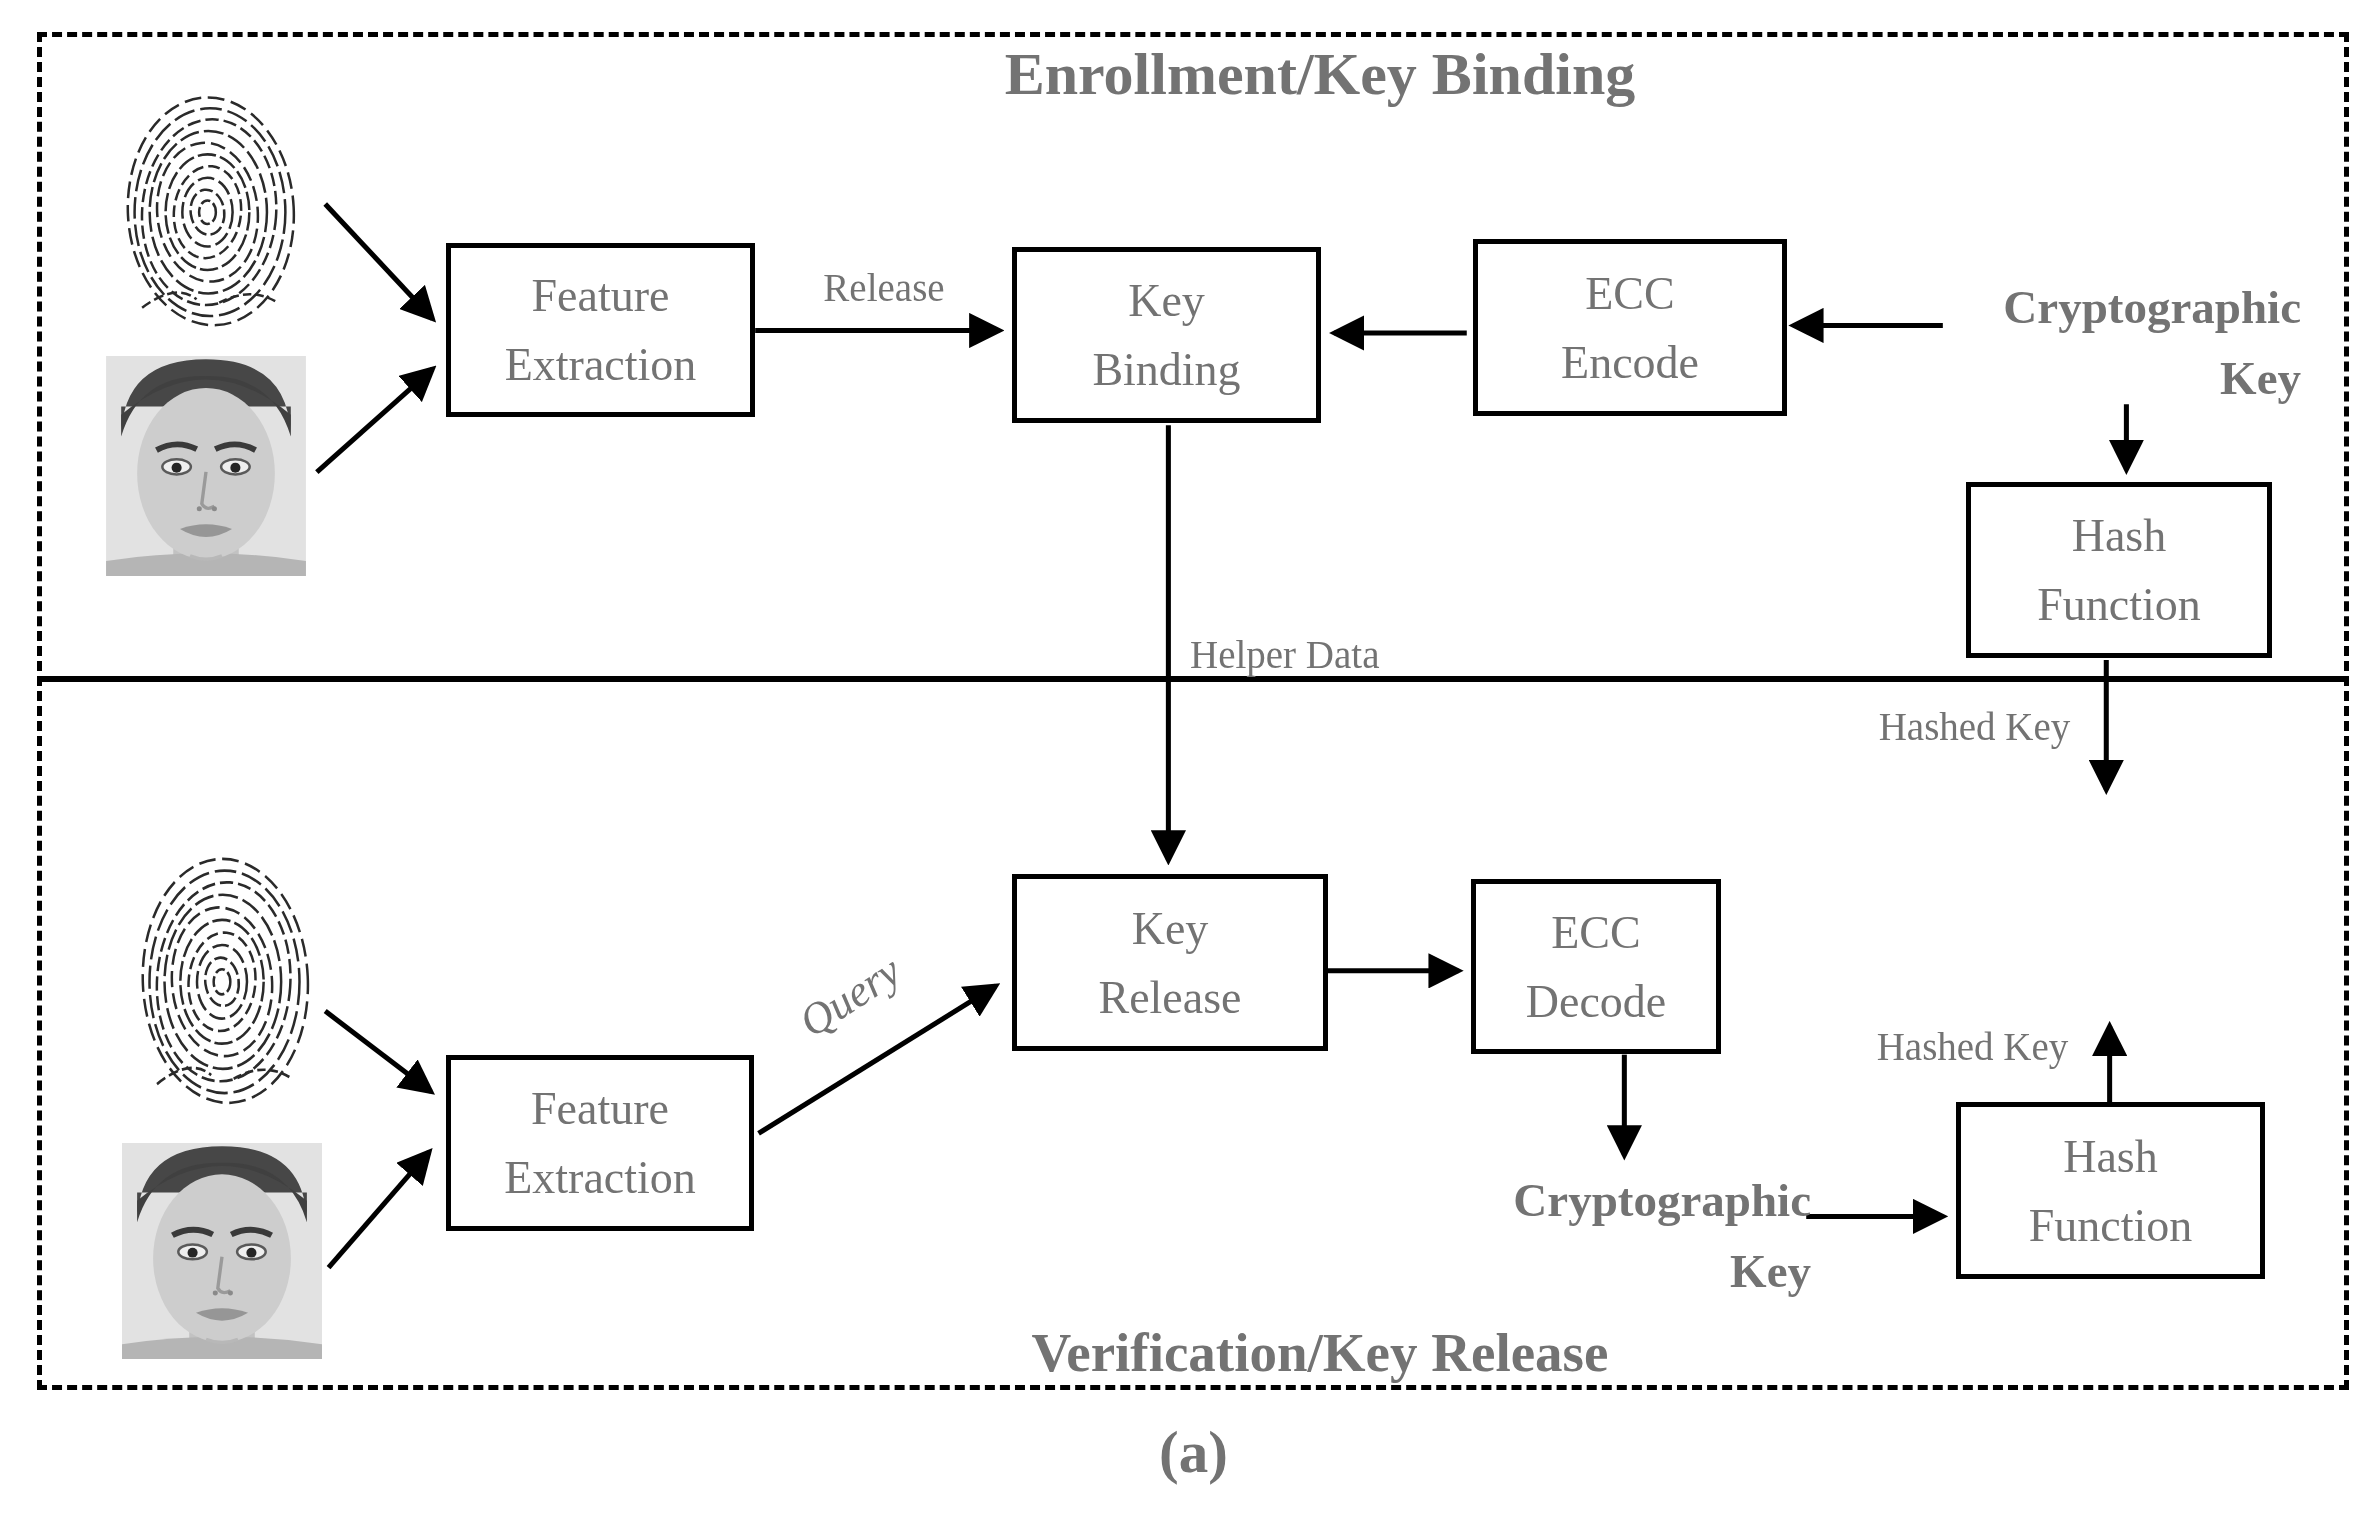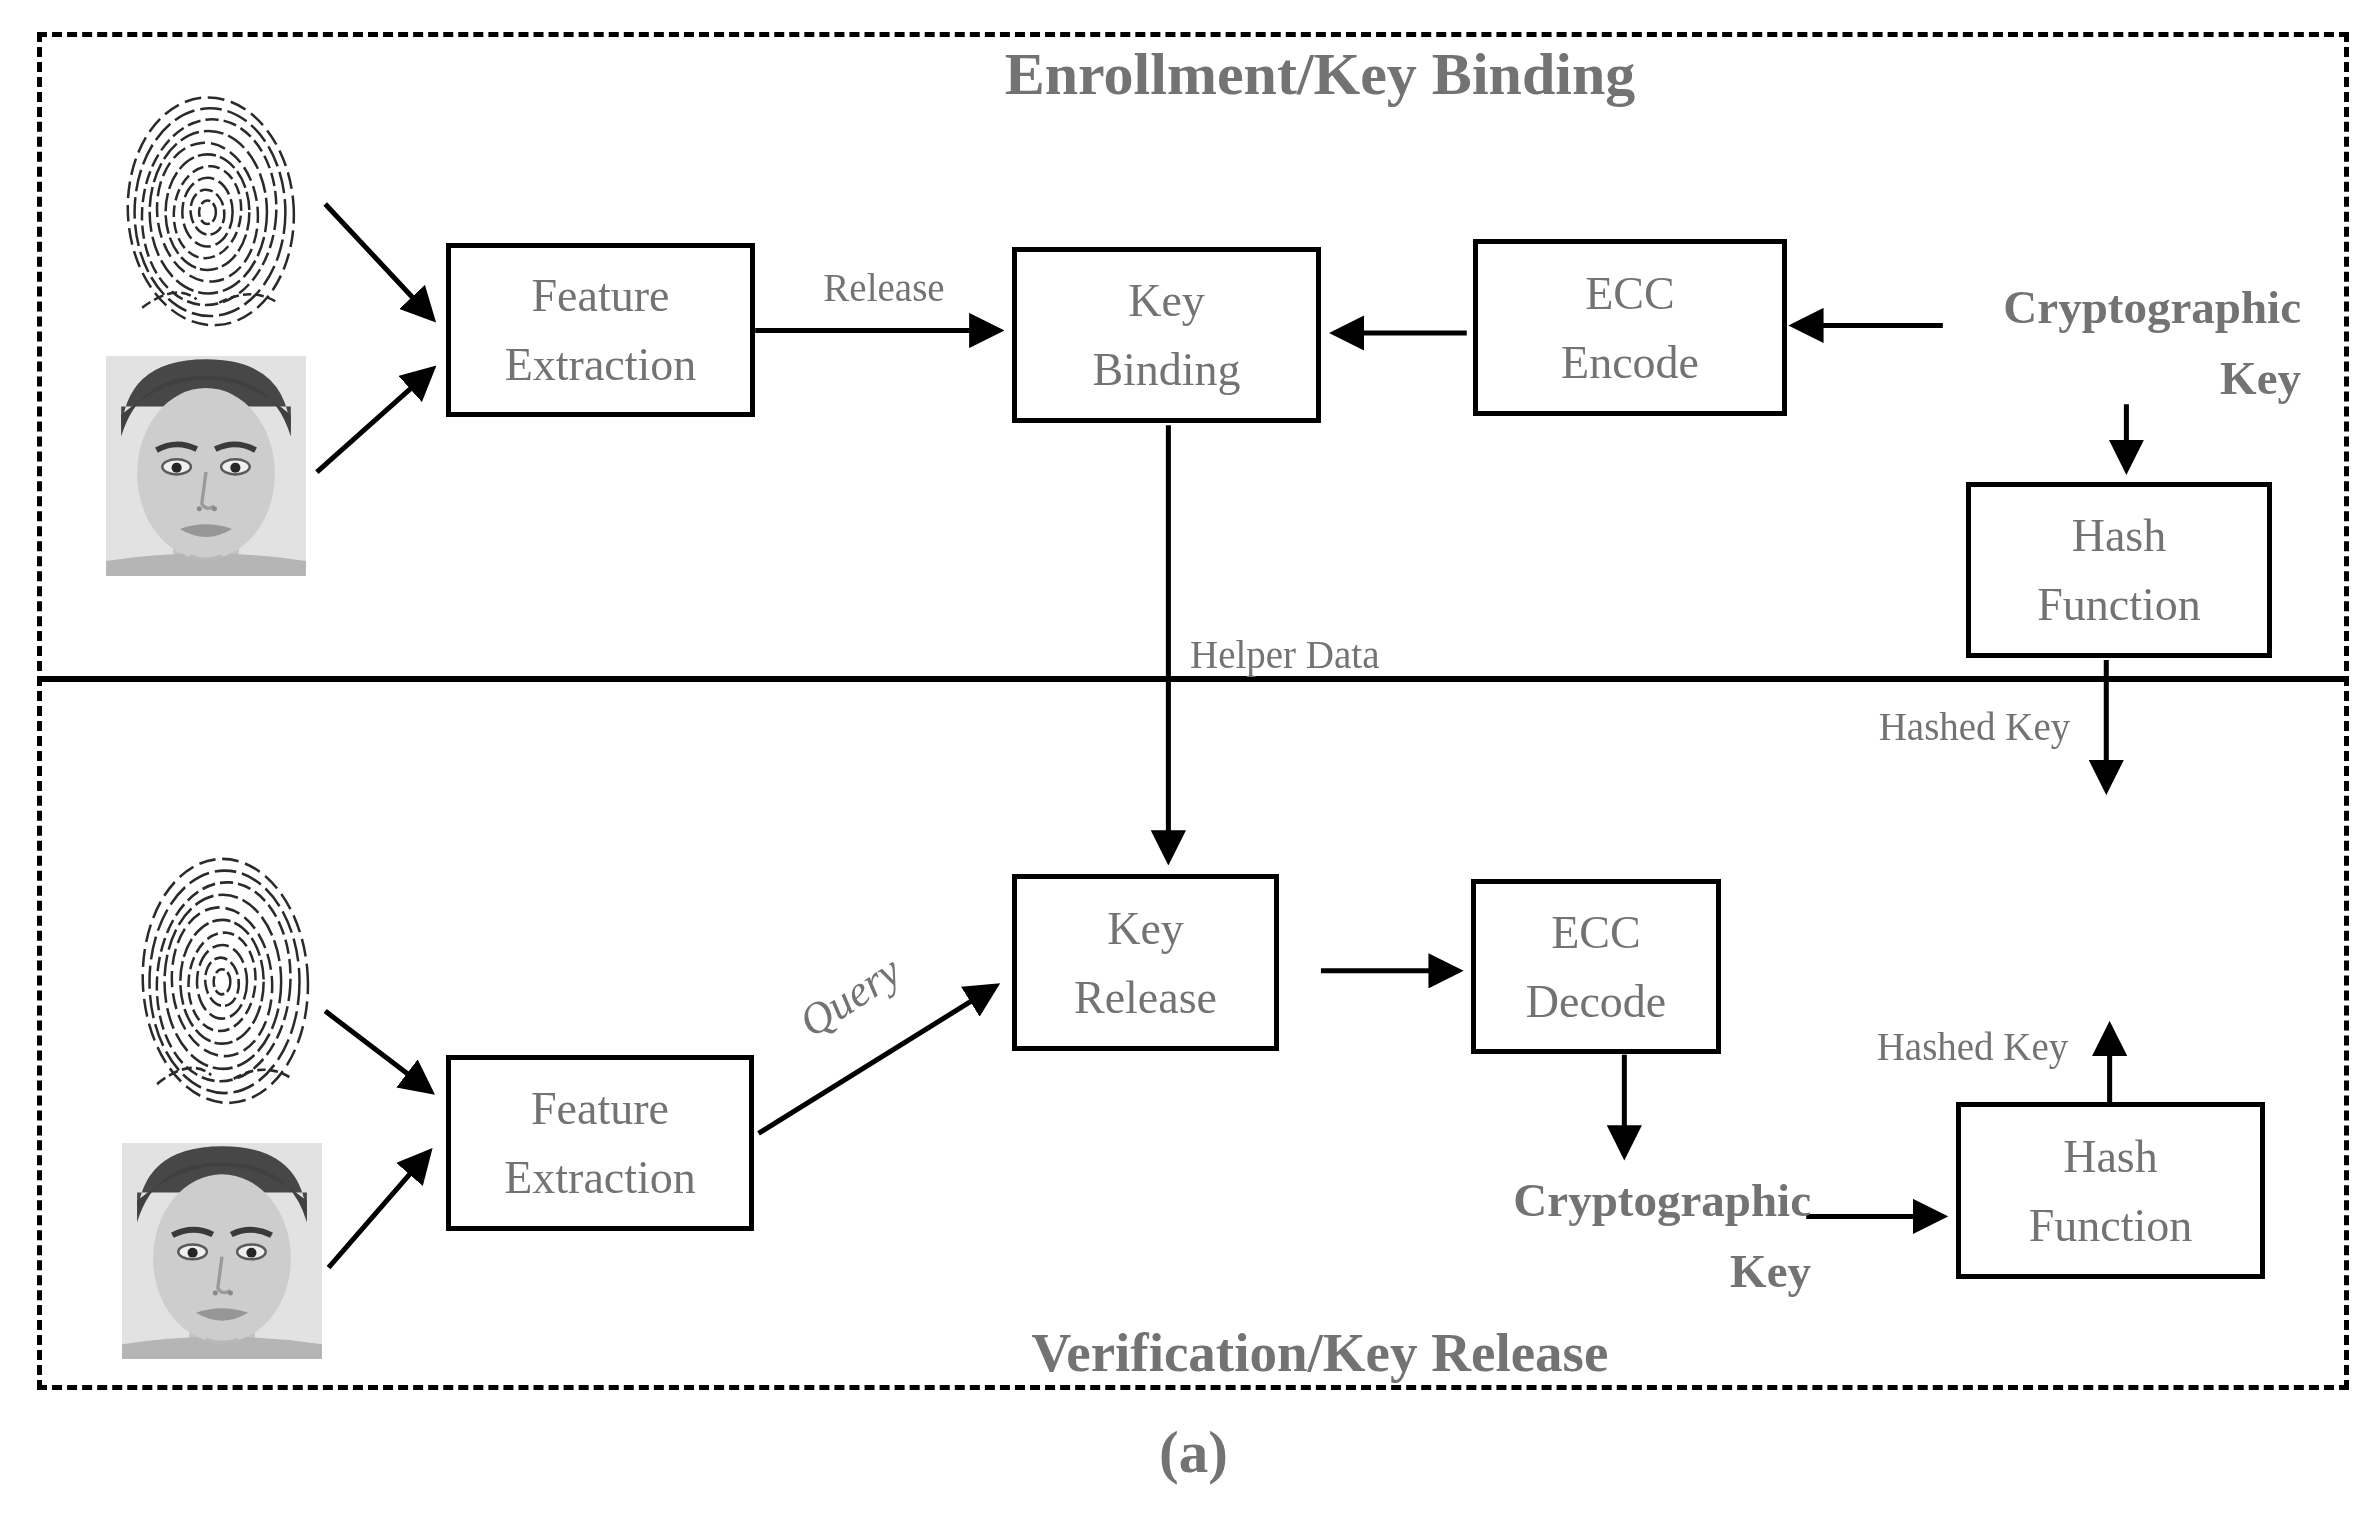--- a/index.html
+++ b/index.html
@@ -144,21 +144,21 @@
   <div class="node" style="left:1467px;top:239px;width:314px;height:177px;margin-left:6px;">
     <span>ECC Encode</span>
   </div>
   <div class="node" style="left:1966px;top:482px;width:306px;height:176px;">
     <span>Hash Function</span>
   </div>
 
   <div class="node" style="left:446px;top:1055px;width:308px;height:176px;">
     <span>Feature Extraction</span>
   </div>
-  <div class="node" style="left:1012px;top:874px;width:267px;height:177px;">
+  <div class="node" style="left:1012px;top:874px;width:316px;height:177px;">
     <span>Key Release</span>
   </div>
   <div class="node" style="left:1471px;top:879px;width:250px;height:175px;">
     <span>ECC Decode</span>
   </div>
   <div class="node" style="left:1956px;top:1102px;width:309px;height:177px;">
     <span>Hash Function</span>
   </div>
 
 

